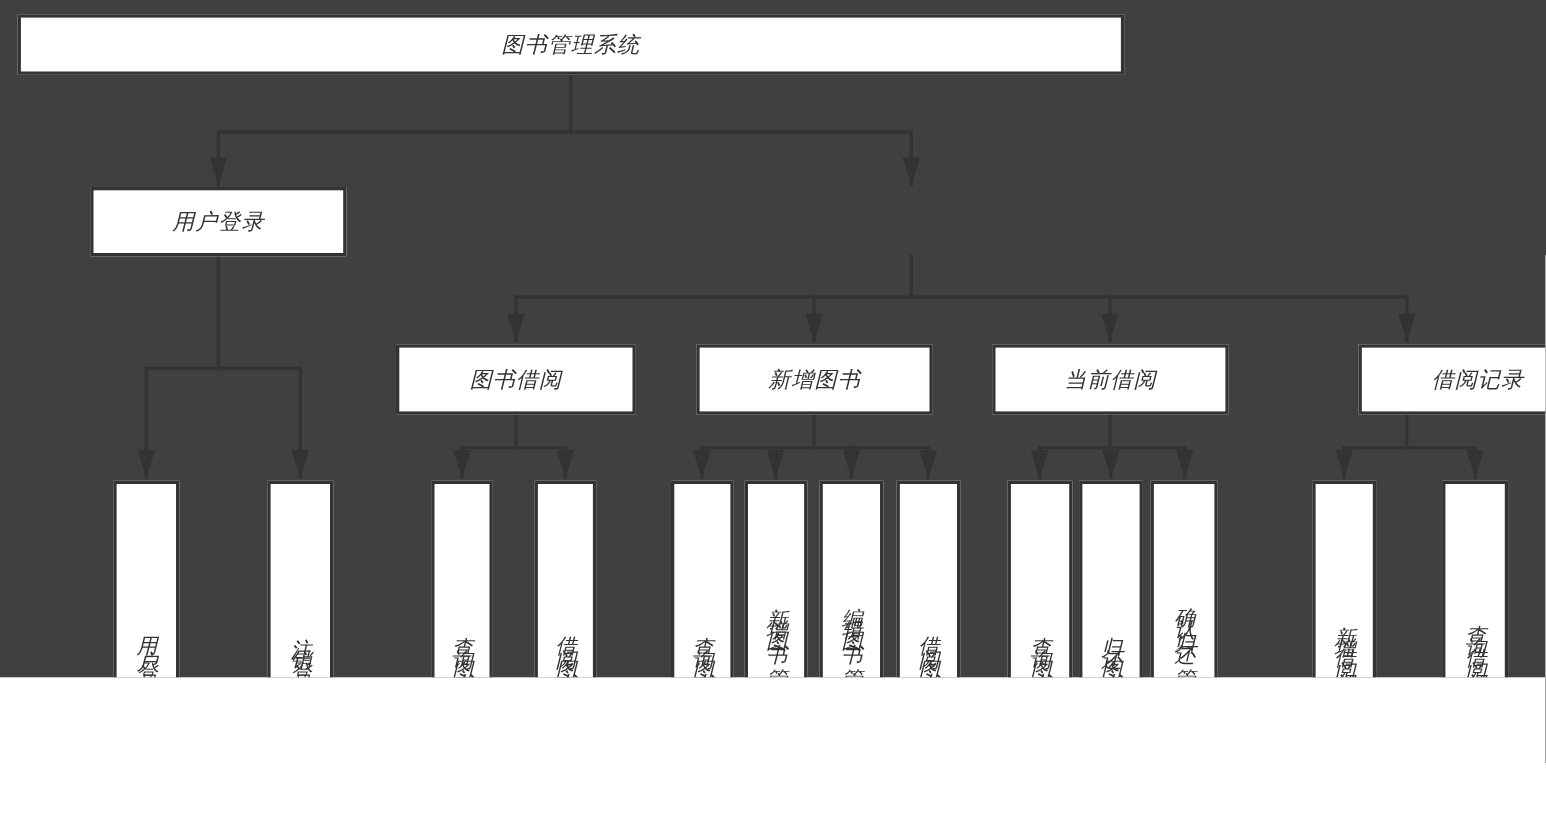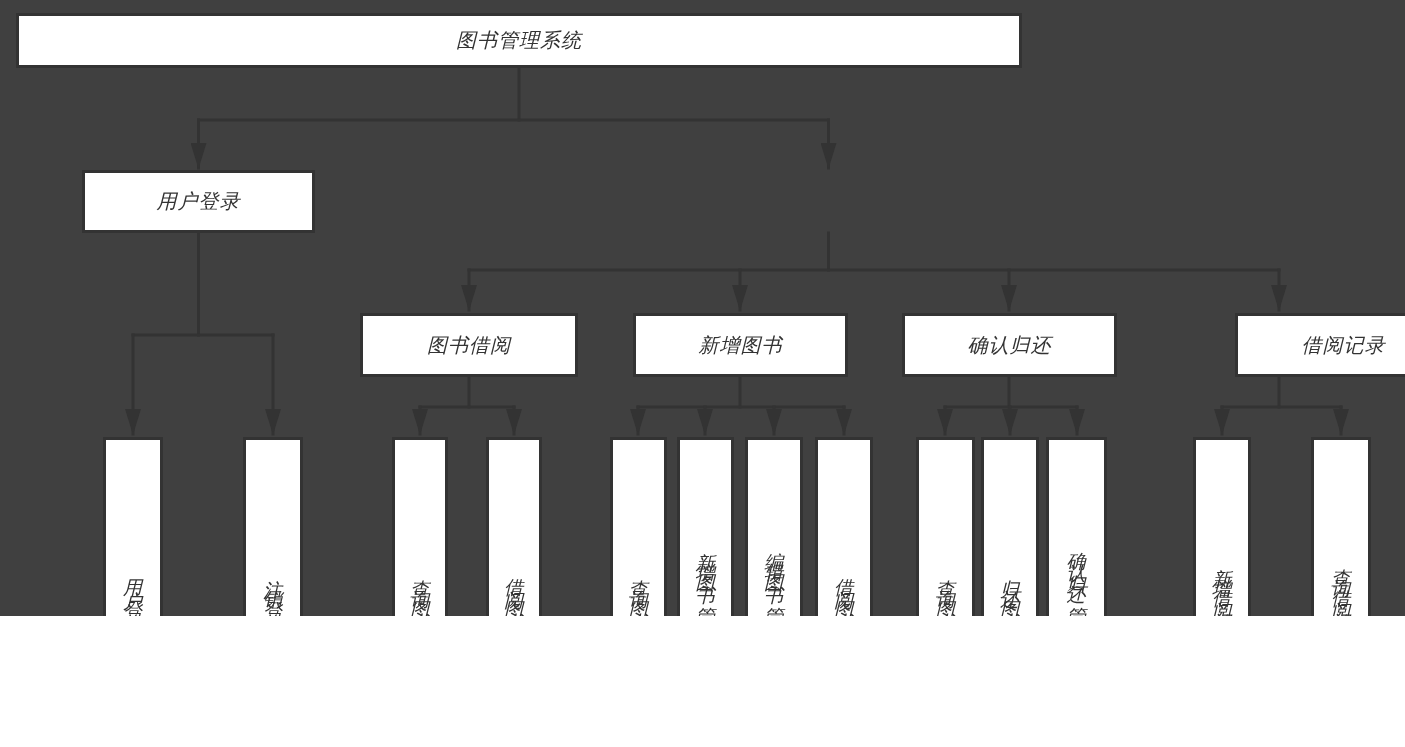--- a/index.html
+++ b/index.html
@@ -118,21 +118,21 @@
     <span>用户登录</span>
   </div>
 
   <div class="node h" style="left:360px;top:313px;width:218px;height:64px">
     <span>图书借阅</span>
   </div>
   <div class="node h" style="left:633px;top:313px;width:215px;height:64px">
     <span>新增图书</span>
   </div>
   <div class="node h" style="left:902px;top:313px;width:215px;height:64px">
-    <span>确认归还</span>
+    <span>当前借阅</span>
   </div>
   <div class="node h" style="left:1235px;top:313px;width:217px;height:64px">
     <span>借阅记录</span>
   </div>
 
   <div class="node v" style="left:103px;top:437px;width:60px;height:298px">
     <span class="vtext">用户登录</span>
   </div>
   <div class="node v" style="left:243px;top:437px;width:60px;height:298px">
     <span class="vtext">注销登录</span>

